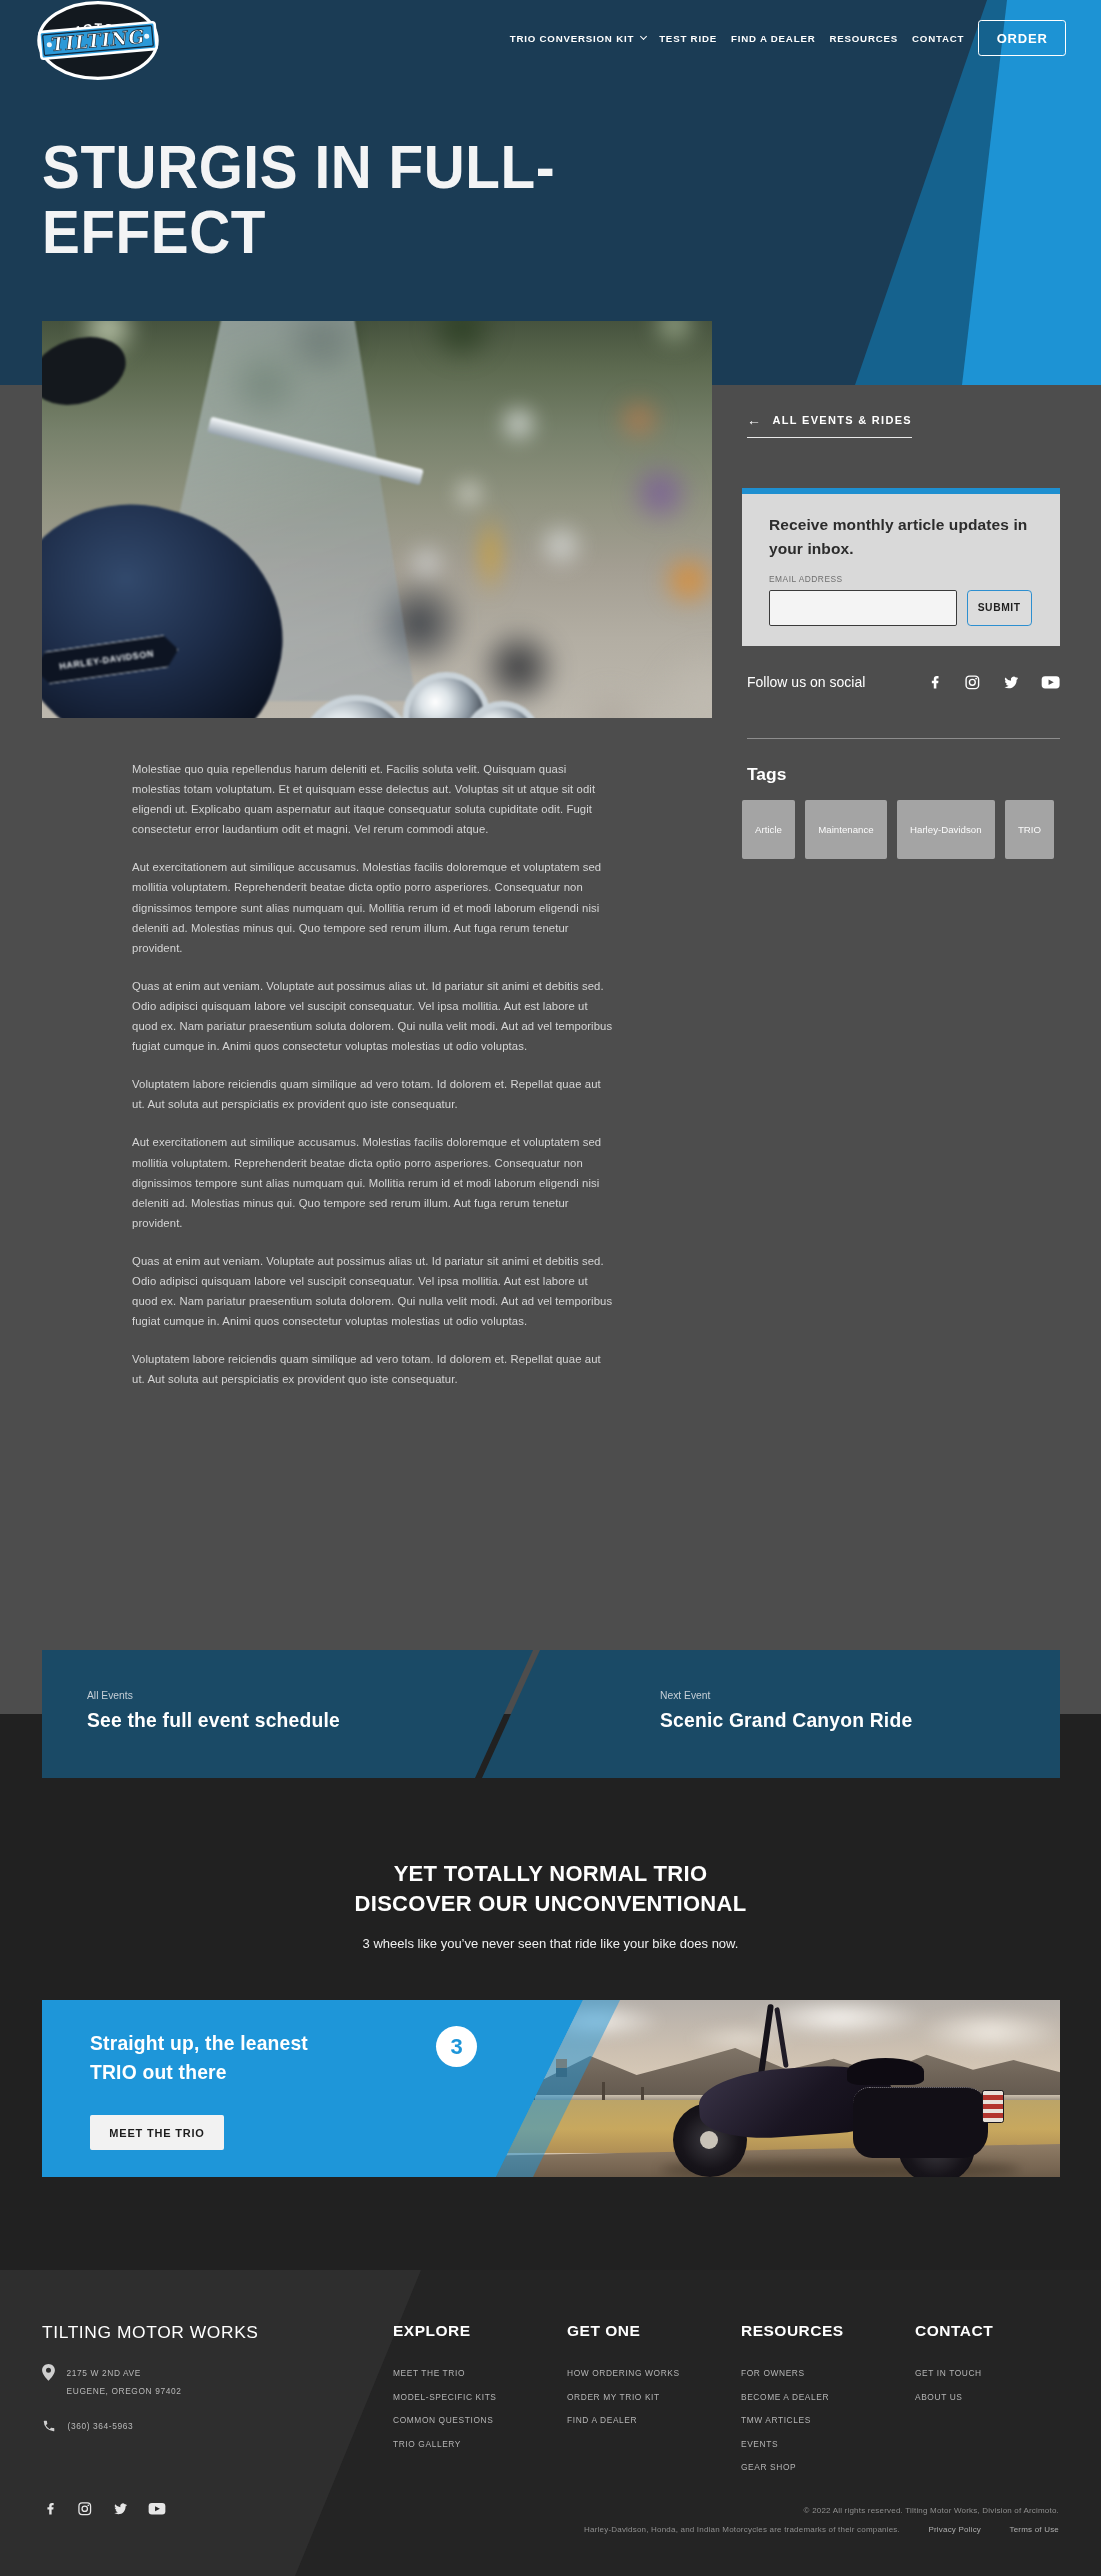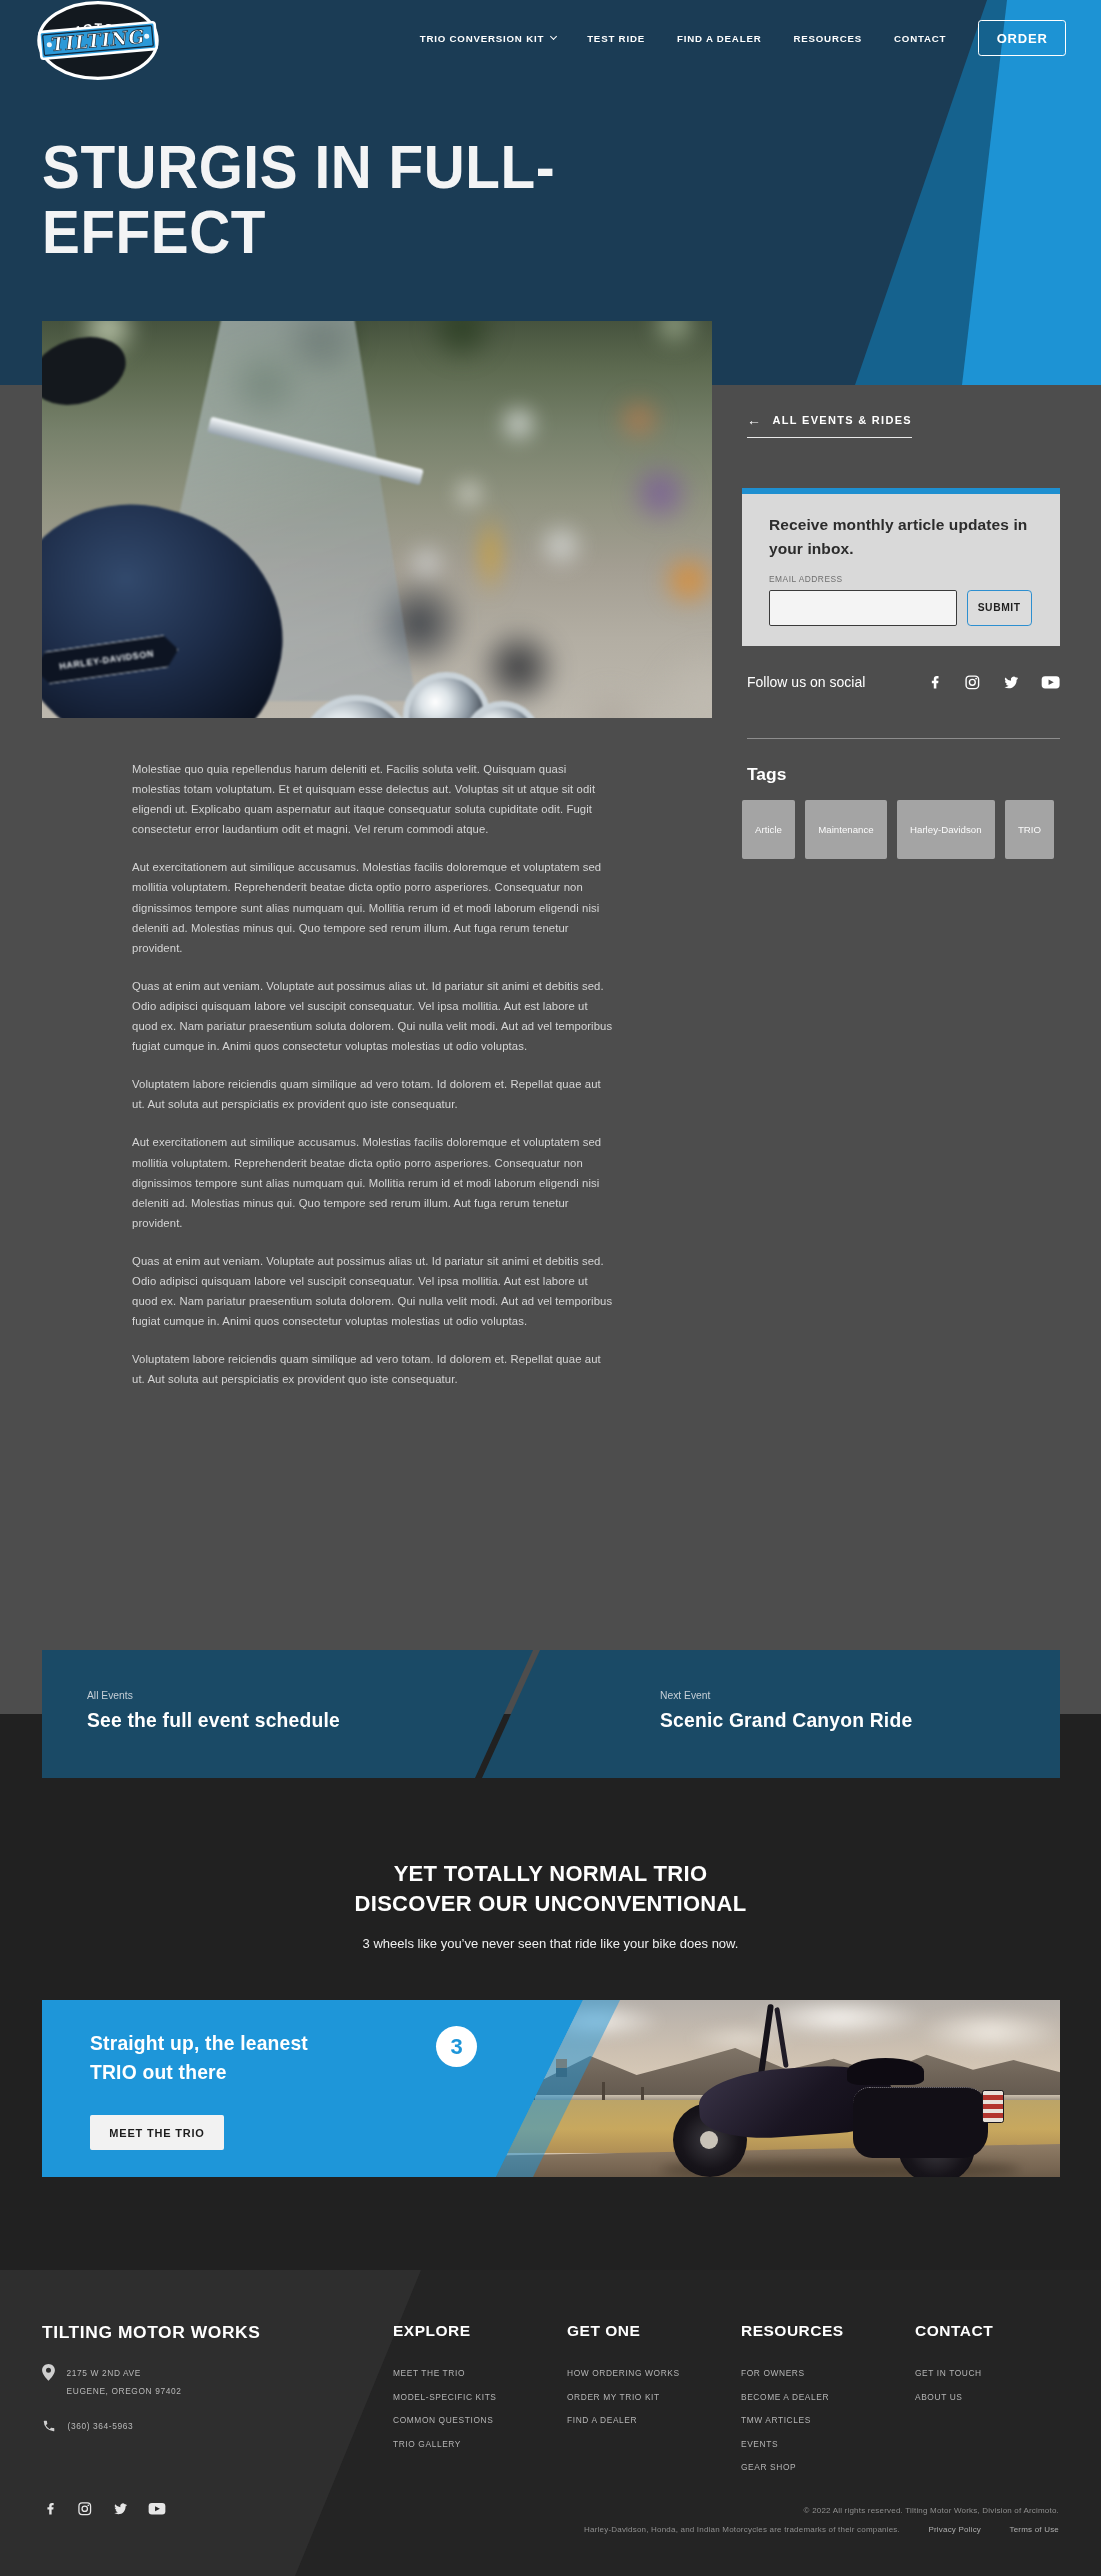--- a/index.html
+++ b/index.html
@@ -8,21 +8,21 @@
   .page { position:relative; width:1101px; height:2576px; overflow:hidden; background:#4d4d4d; margin:0 auto; }
 
   
   .hero { position:absolute; left:0; top:0; width:1101px; height:385px; background:#1b3c55; overflow:hidden; }
   .band { position:absolute; inset:0; }
   .band.medium { background:#15628e; clip-path:polygon(987px 0,1101px 0,1101px 385px,855px 385px); }
   .band.bright { background:#1d93d4; clip-path:polygon(1007px 0,1101px 0,1101px 385px,962px 385px); }
 
   .header { position:absolute; left:0; top:0; width:1101px; height:76px; display:flex; align-items:center; padding:0 35px; z-index:5; }
   .logo { width:126px; height:81px; margin-top:5.2px; cursor:pointer; flex:none; }
-  .nav { margin-left:auto; display:flex; align-items:center; gap:32px; }
+  .nav { margin-left:auto; display:flex; align-items:center; gap:14px; }
   .nav-item { color:#fff; font-size:9.7px; font-weight:bold; letter-spacing:0.8px; cursor:pointer; display:flex; align-items:center; gap:5.8px; white-space:nowrap; }
   .chev { width:5.2px; height:5.2px; border-right:1.3px solid #fff; border-bottom:1.3px solid #fff; transform:rotate(45deg) translateY(-1.3px); display:inline-block; }
   .order-btn { color:#fff; font-size:13px; font-weight:bold; letter-spacing:0.8px; border:1.3px solid #fff; border-radius:3.2px; padding:9.7px 17.4px; background:transparent; cursor:pointer; font-family:inherit; }
 
   .hero-title { position:absolute; left:42px; top:135px; z-index:4; color:#f3f4f5; font-weight:800; font-size:61px; line-height:1.07; letter-spacing:0.6px; transform:scaleX(.93); transform-origin:left top; }
 
   
   .article-photo { position:absolute; left:42px; top:321px; width:670px; height:397px; overflow:hidden; background:#8b8f82; z-index:3; }
   .ph-base { position:absolute; inset:0; background:linear-gradient(to bottom,#46533e 0%,#5d6a50 12%,#77816b 28%,#8f927f 45%,#a39e92 62%,#b3aea3 80%,#bdb8ae 100%); }
   .ph-bokeh { position:absolute; inset:-19.3px; filter:blur(10.3px);
@@ -130,21 +130,21 @@
   .tk-shadow { position:absolute; left:0px; top:147px; width:361px; height:19.3px; background:rgba(40,30,20,.45); border-radius:50%; filter:blur(5.2px); }
   .cta-blue { position:absolute; inset:0; background:#1e96d9; clip-path:polygon(0 0,541px 0,454px 177px,0 177px); }
   .cta-glass { position:absolute; inset:0; background:rgba(30,150,217,.5); clip-path:polygon(541px 0,578px 0,491px 177px,454px 177px); }
   .cta-title { position:absolute; left:48px; top:30px; font-size:19.3px; font-weight:bold; color:#fff; line-height:1.5; letter-spacing:0.2px; z-index:2; }
   .cta-badge { position:absolute; left:394px; top:26px; width:41px; height:41px; border-radius:50%; background:#fff; display:flex; align-items:center; justify-content:center; font-size:22px; font-weight:800; color:#1e96d9; z-index:2; }
   .cta-btn { position:absolute; left:48px; top:115px; background:#f2f2f2; color:#1c1c1c; font-size:11px; font-weight:bold; letter-spacing:0.8px; padding:11.6px 19.3px; border:none; border-radius:1.9px; cursor:pointer; z-index:2; font-family:inherit; }
 
   
   .footer { position:absolute; left:0; top:2270px; width:1101px; height:306px; background:#242424; }
   .footer-diag { position:absolute; inset:0; background:#2e2e2e; clip-path:polygon(0 0,421px 0,295px 306px,0 306px); }
-  .f-brand { position:absolute; left:42px; top:52px; font-size:17.4px; font-weight:700; color:#fff; letter-spacing:0.6px; }
+  .f-brand { position:absolute; left:42px; top:52px; font-size:17.4px; font-weight:400; color:#fff; letter-spacing:0.6px; }
   .f-contact-row { position:absolute; left:42px; display:flex; gap:11.6px; align-items:flex-start; color:#b9b9b9; font-size:8.4px; letter-spacing:0.6px; line-height:2.15; }
   .f-addr { top:94px; } .f-phone { top:147px; align-items:center; }
   .f-col { position:absolute; top:52px; }
   .f-col-h { font-size:15.5px; font-weight:800; color:#fff; letter-spacing:0.5px; margin-bottom:28px; }
   .f-link { font-size:8.4px; color:#b5b5b5; letter-spacing:0.6px; margin-bottom:13.5px; cursor:pointer; white-space:nowrap; }
   .f-social { position:absolute; left:42px; top:231px; display:flex; gap:19.3px; align-items:center; }
   .f-legal { position:absolute; right:42px; top:236px; text-align:right; font-size:8px; color:#8f8f8f; letter-spacing:0.2px; }
   .f-legal .row2 { margin-top:10.3px; }
   .f-legal a { color:#aeaeae; text-decoration:none; margin-left:26px; cursor:pointer; }
 </style>

